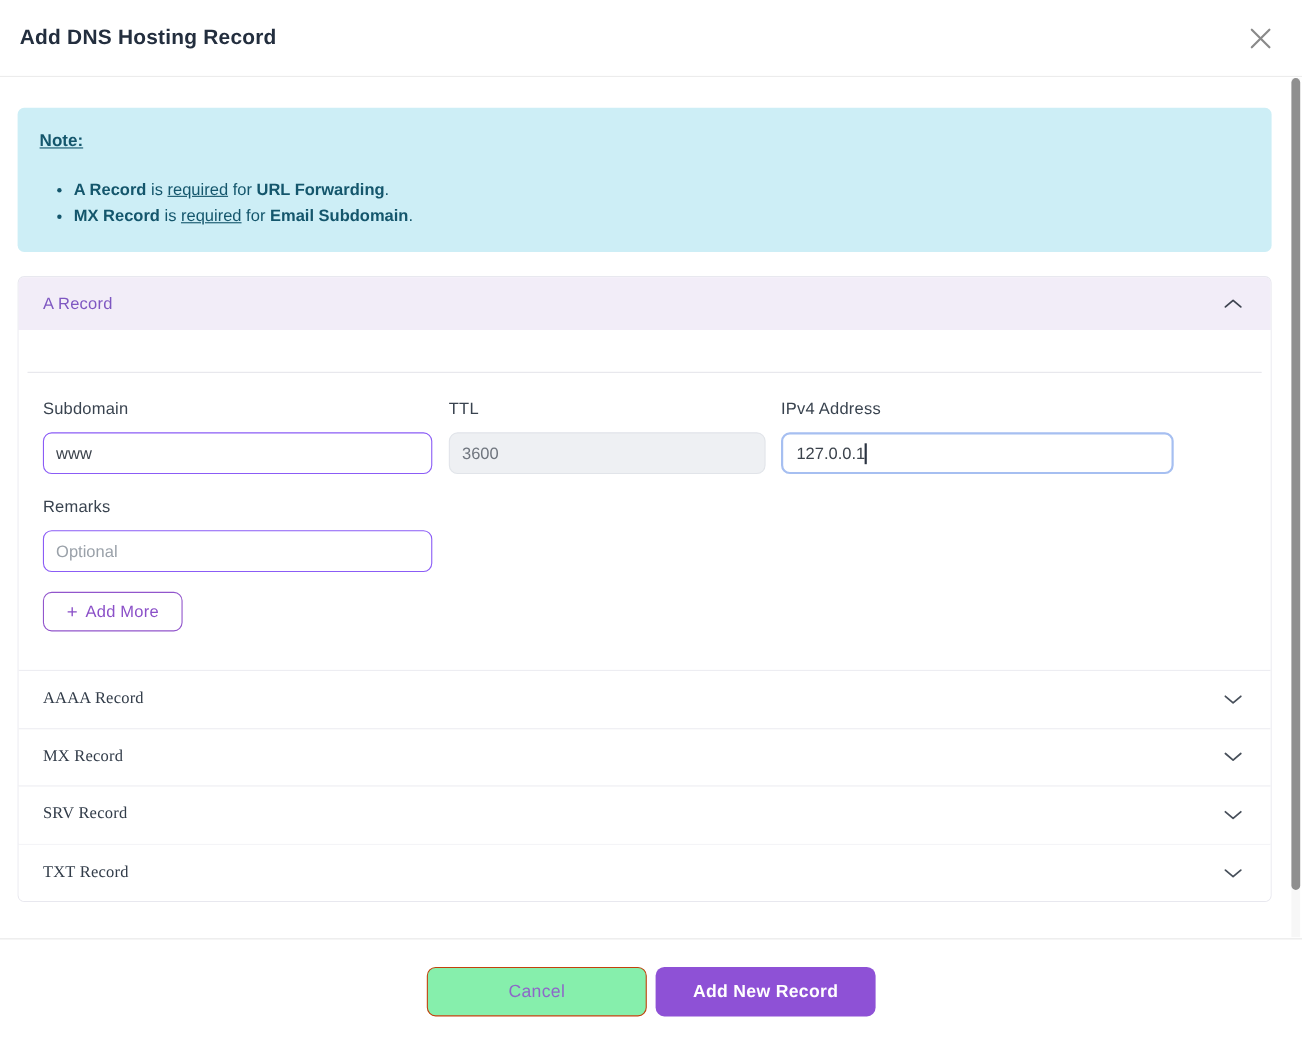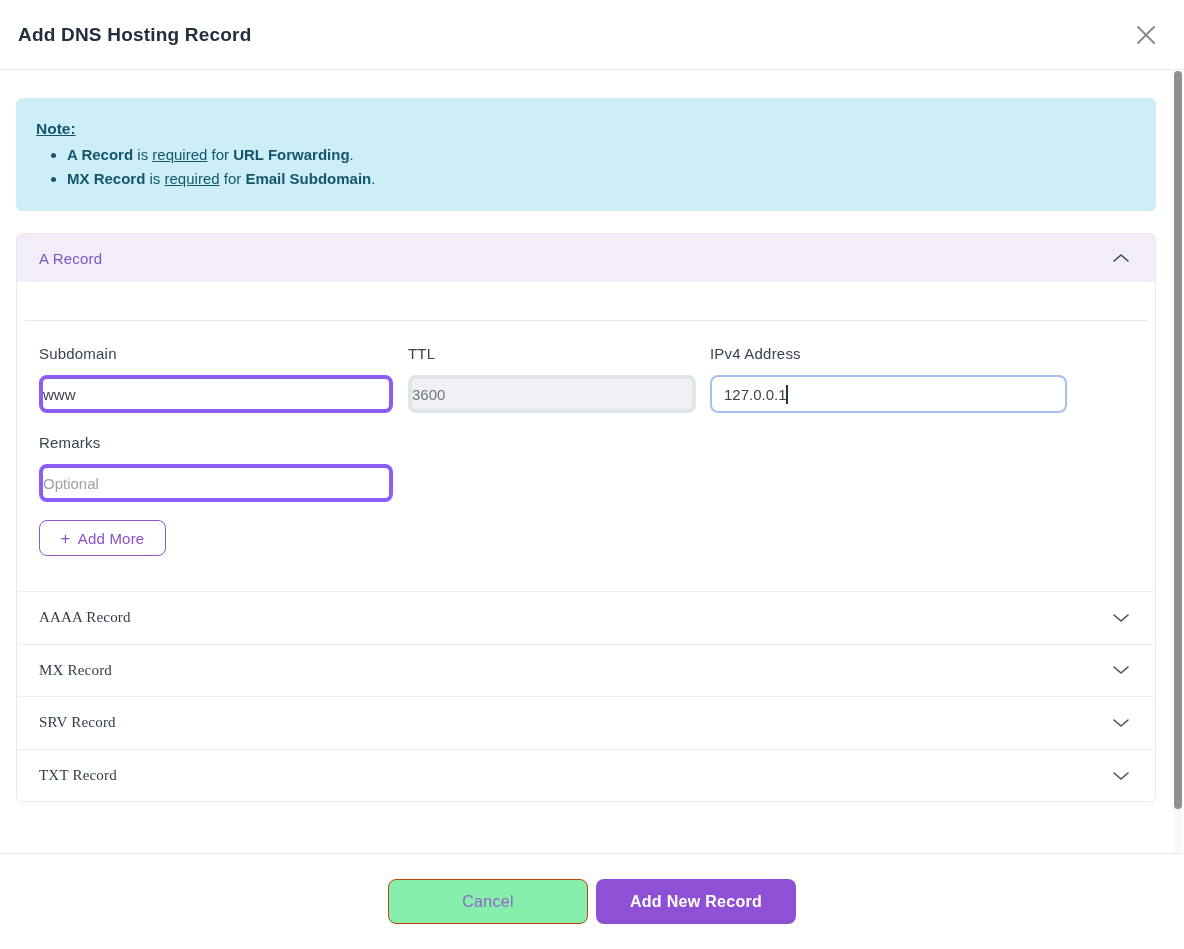--- a/index.html
+++ b/index.html
@@ -44,21 +44,21 @@
   .note-box {
     width: 1140px;
     background: #cdeef6;
     border-radius: 6px;
     padding: 19px 20px 20px 20px;
     color: #14566c;
     font-size: 15px;
     line-height: 24px;
   }
   .note-heading { font-weight: 700; font-size: 15.5px; text-decoration: underline; }
-  .note-box ul { margin-top: 2px; padding-left: 31px; }
+  .note-box ul { margin-top: 20px; padding-left: 31px; }
   .note-box li { margin-top: 0; }
   .seg-bold { font-weight: 700; }
   .seg-underline { text-decoration: underline; }
 
   
   .accordion {
     width: 1140px;
     margin-top: 22px;
     border: 1px solid #e8e8ef;
     border-radius: 6px;
@@ -95,23 +95,23 @@
   .field-row + .field-row { margin-top: 21px; }
   .field-group { display: flex; flex-direction: column; }
   .field-label {
     font-size: 15px;
     color: #39434f;
     margin-bottom: 13px;
     letter-spacing: 0.2px;
   }
   .text-input {
     height: 38px;
-    border: 4px solid #8b5cf6;
+    border: 1px solid #8b5cf6;
     border-radius: 8px;
-    padding: 0 0;
+    padding: 0 11px;
     font-size: 15px;
     font-family: "Liberation Sans", "DejaVu Sans", sans-serif;
     color: #3c434c;
     background: #ffffff;
     outline: none;
   }
   .text-input::placeholder { color: #9aa1a9; }
   .w-subdomain { width: 354px; margin-right: 15px; }
   .w-ttl { width: 288px; margin-right: 14px; }
   .w-ipv4 { width: 357px; }

